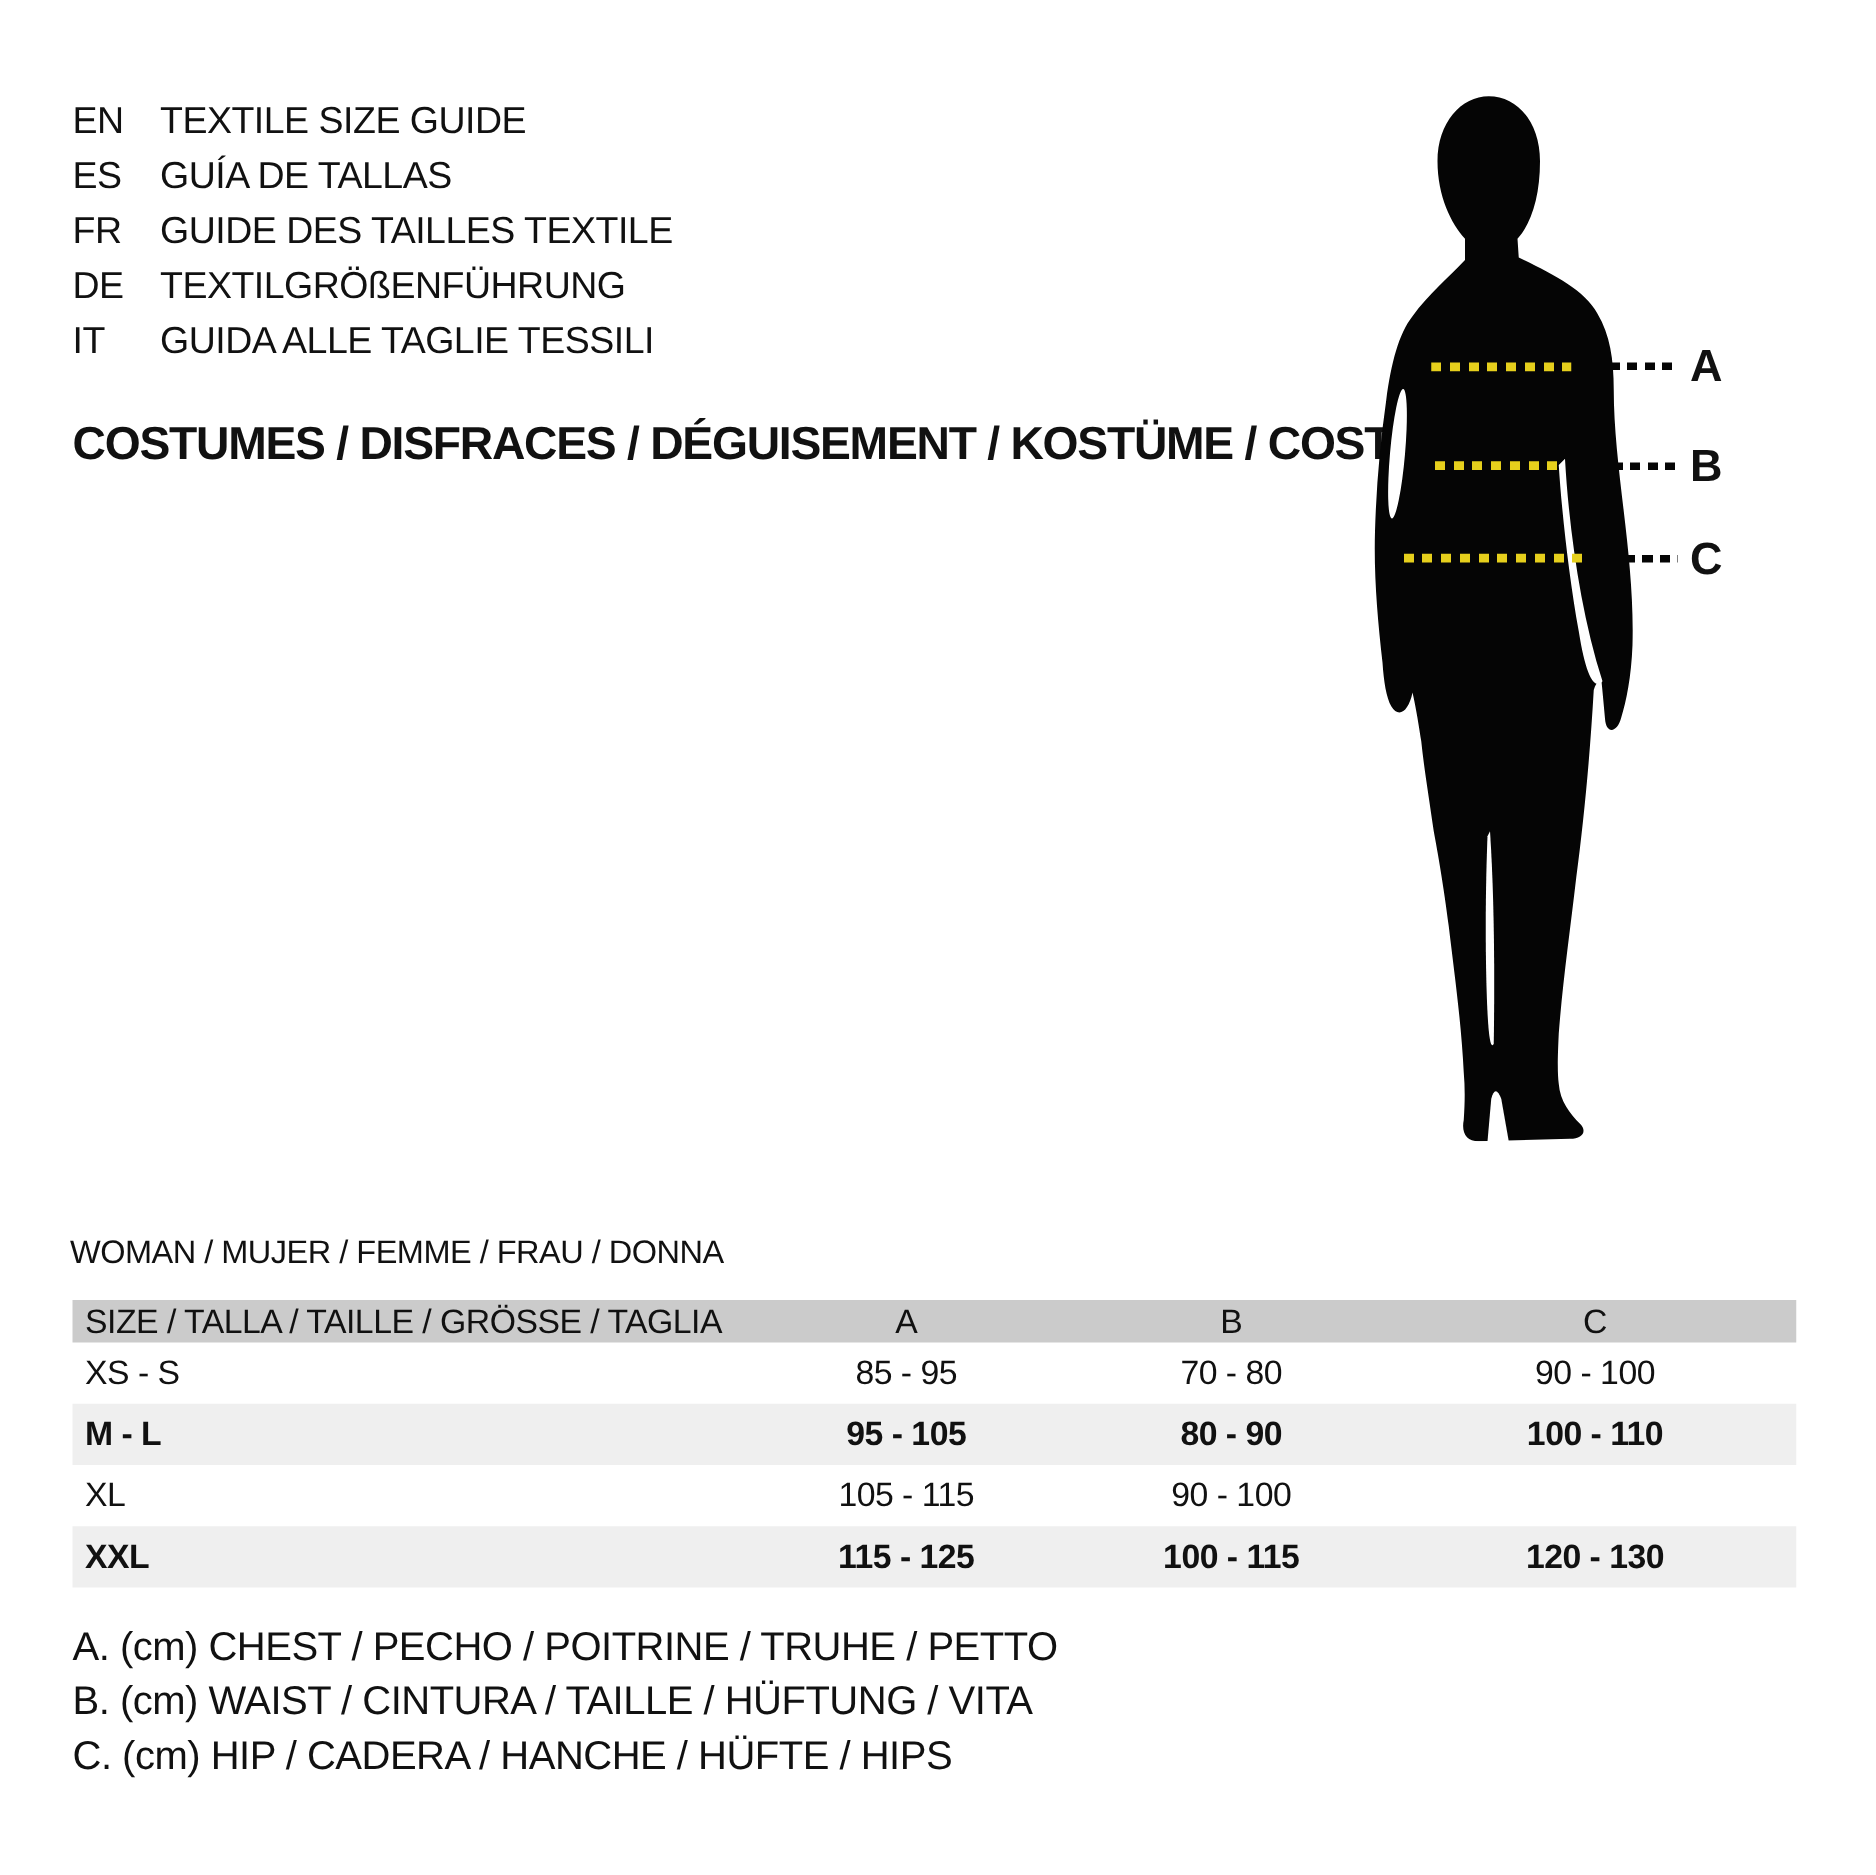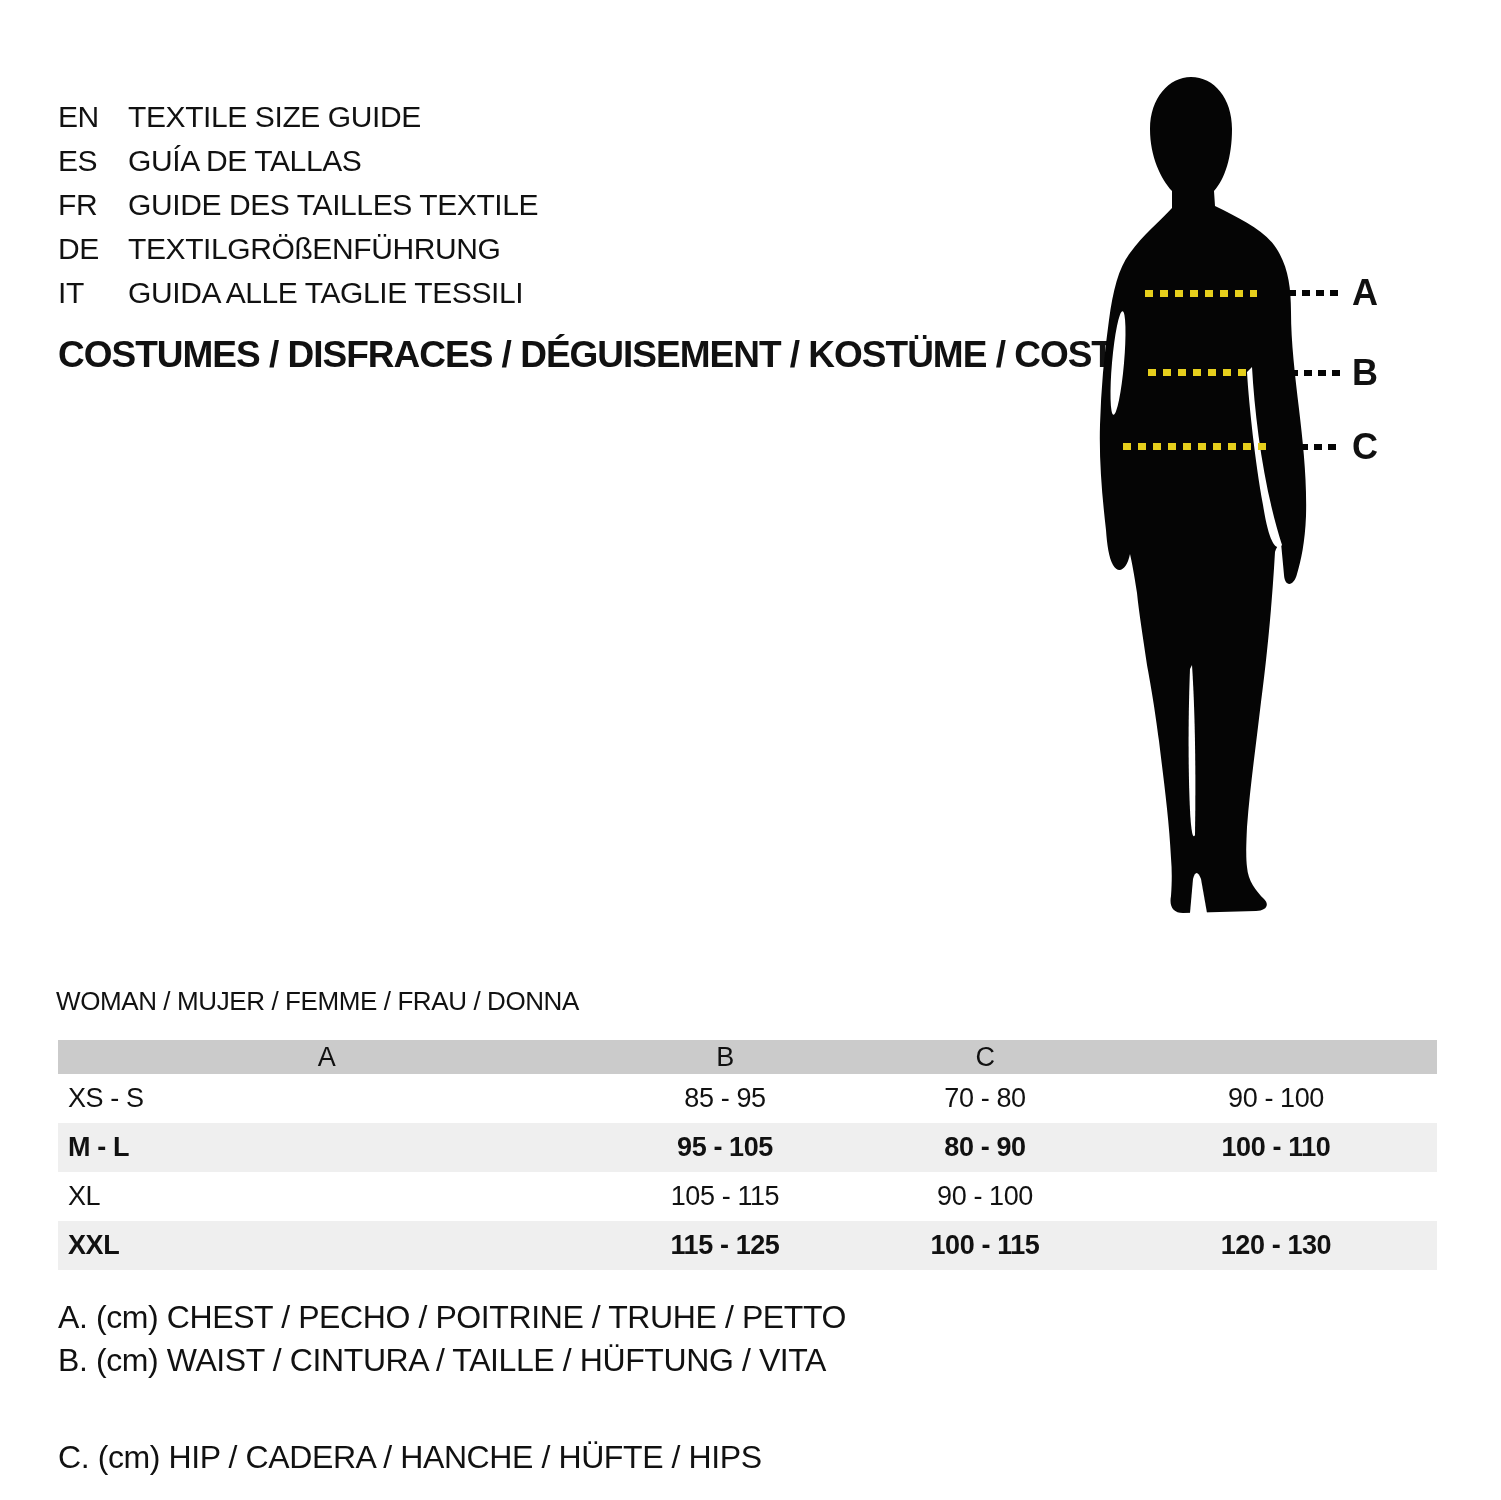--- a/index.html
+++ b/index.html
@@ -5,21 +5,21 @@
   html,body{margin:0;padding:0;}
   body{
     width:1501px;height:1500px;background:#ffffff;position:relative;
     font-family:"Liberation Sans","DejaVu Sans",sans-serif;
     font-stretch:condensed;
     letter-spacing:-0.4px;
     color:#111;
   }
   
   .lang-row{position:absolute;left:58px;height:32px;font-size:30px;line-height:32px;font-weight:500;white-space:nowrap;}
-  .lang-code{display:inline-block;width:70px;margin-top:20px;}
+  .lang-code{display:inline-block;width:70px;}
   
   .category-title{position:absolute;left:58px;top:334px;font-size:37px;font-weight:700;letter-spacing:-1px;white-space:nowrap;}
   
   .figure-wrap{position:absolute;left:1085px;top:75px;width:250px;height:838px;}
   .dash-yellow{position:absolute;height:7px;background-image:repeating-linear-gradient(90deg,#e6cf1c 0px,#e6cf1c 8px,rgba(0,0,0,0) 8px,rgba(0,0,0,0) 15px);}
   .dash-black{position:absolute;height:6px;background-image:repeating-linear-gradient(90deg,#050505 0px,#050505 8px,rgba(0,0,0,0) 8px,rgba(0,0,0,0) 14px);}
   .measure-label{position:absolute;left:1352px;width:40px;font-size:36px;font-weight:700;line-height:36px;}
   
   .section-title{position:absolute;left:56px;top:986px;font-size:26px;font-weight:500;white-space:nowrap;}
   
@@ -108,20 +108,21 @@
 <div class="measure-label" style="top:355px">B</div>
 
 <div class="dash-yellow" style="left:1123px;top:443px;width:144px;"></div>
 <div class="dash-black" style="left:1286px;top:444px;width:56px;"></div>
 <div class="measure-label" style="top:429px">C</div>
 
 <div class="section-title">WOMAN / MUJER / FEMME / FRAU / DONNA</div>
 
 <div class="size-table">
   <div class="t-row t-head">
+    <div class="c-name">SIZE / TALLA / TAILLE / GRÖSSE / TAGLIA</div>
     <div class="c-val">A</div>
     <div class="c-val">B</div>
     <div class="c-val">C</div>
   </div>
   <div class="t-row t-body-row">
     <div class="c-name">XS - S</div>
     <div class="c-val">85 - 95</div>
     <div class="c-val">70 - 80</div>
     <div class="c-val">90 - 100</div>
   </div>
@@ -140,14 +141,14 @@
     <div class="c-name">XXL</div>
     <div class="c-val">115 - 125</div>
     <div class="c-val">100 - 115</div>
     <div class="c-val">120 - 130</div>
   </div>
 </div>
 
 <div>
   <div class="legend-row" style="top:1302px">A. (cm) CHEST / PECHO / POITRINE / TRUHE / PETTO</div>
   <div class="legend-row" style="top:1345px">B. (cm) WAIST / CINTURA / TAILLE / HÜFTUNG / VITA</div>
-  <div class="legend-row" style="top:1442px">C. (cm) HIP / CADERA / HANCHE / HÜFTE / HIPS</div>
+  <div class="legend-row" style="top:1389px">C. (cm) HIP / CADERA / HANCHE / HÜFTE / HIPS</div>
 </div>
 
 </body></html>

